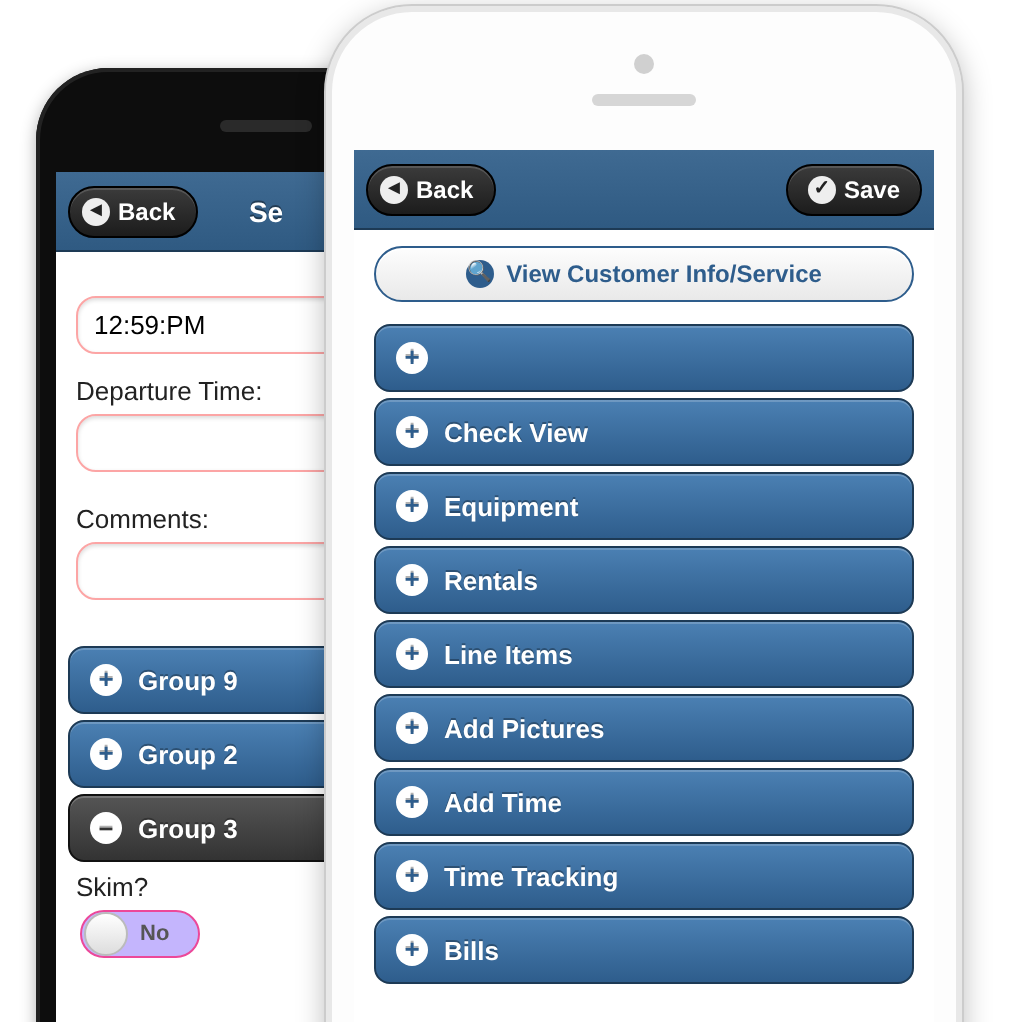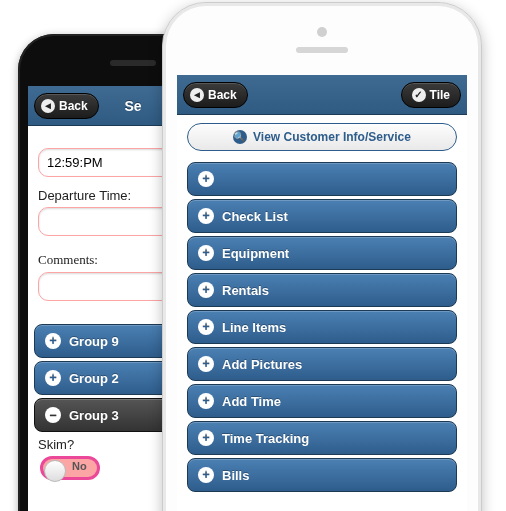--- a/index.html
+++ b/index.html
@@ -86,21 +86,21 @@
     text-align:center;
     margin-right:4px;
   }
 
   
   .form-area {
     padding: 6px 10px;
     font-size: 13px;
     color: #222;
   }
-  .form-area .lbl { margin: 8px 0 4px; font-family: Liberation Serif, serif; }
+  .form-area .lbl { margin: 8px 0 4px; }
   .text-input {
     width: 100%;
     border: 1px solid #fca5a5;
     border-radius: 10px;
     padding: 6px 8px;
     font-size: 13px;
     box-shadow: inset 0 1px 2px rgba(0,0,0,0.15);
   }
   .radio-row { display:flex; align-items:center; gap:12px; margin-bottom:4px;}
   .radio-dot {
@@ -130,23 +130,23 @@
     width:16px;height:16px;border-radius:50%;
     background:#fff;color:#2e5d8c;
     font-size:13px;font-weight:bold;
     line-height:16px;text-align:center;
     flex-shrink:0;
   }
   .group-bar.open .minus-icon { color:#333; }
 
   .toggle {
     width:60px;height:24px;border-radius:12px;
-    border:3px solid #ec4899;
-    background:#fca5a5;
-    display:flex;align-items:flex-start;
+    border:1px solid #ec4899;
+    background:#c4b5fd;
+    display:flex;align-items:center;
     padding:1px;
     font-size:11px;font-weight:bold;color:#555;
     margin:4px 0 6px 2px;
   }
   .toggle .knob {
     width:22px;height:22px;border-radius:50%;
     background:linear-gradient(#fff,#ddd);
     border:1px solid #bbb;
     margin-right:6px;
   }
@@ -258,36 +258,36 @@
   <div class="camera"></div>
   <div class="speaker2"></div>
   <div class="screen">
     <div class="hdr">
       <div class="back-btn">
         <span class="arrow-icon">◄</span>
         <span>Back</span>
       </div>
       <div class="save-btn">
         <span class="check-icon">✓</span>
-        <span>Tile</span>
+        <span>Save</span>
       </div>
     </div>
 
     <div class="view-btn">
       <span class="search-icon">🔍</span>
       <span>View Customer Info/Service</span>
     </div>
 
     <div class="menu-list">
       <div class="menu-bar">
         <span class="plus-icon">+</span>
       </div>
       <div class="menu-bar">
         <span class="plus-icon">+</span>
-        <span>Check List</span>
+        <span>Check View</span>
       </div>
       <div class="menu-bar">
         <span class="plus-icon">+</span>
         <span>Equipment</span>
       </div>
       <div class="menu-bar">
         <span class="plus-icon">+</span>
         <span>Rentals</span>
       </div>
       <div class="menu-bar">

